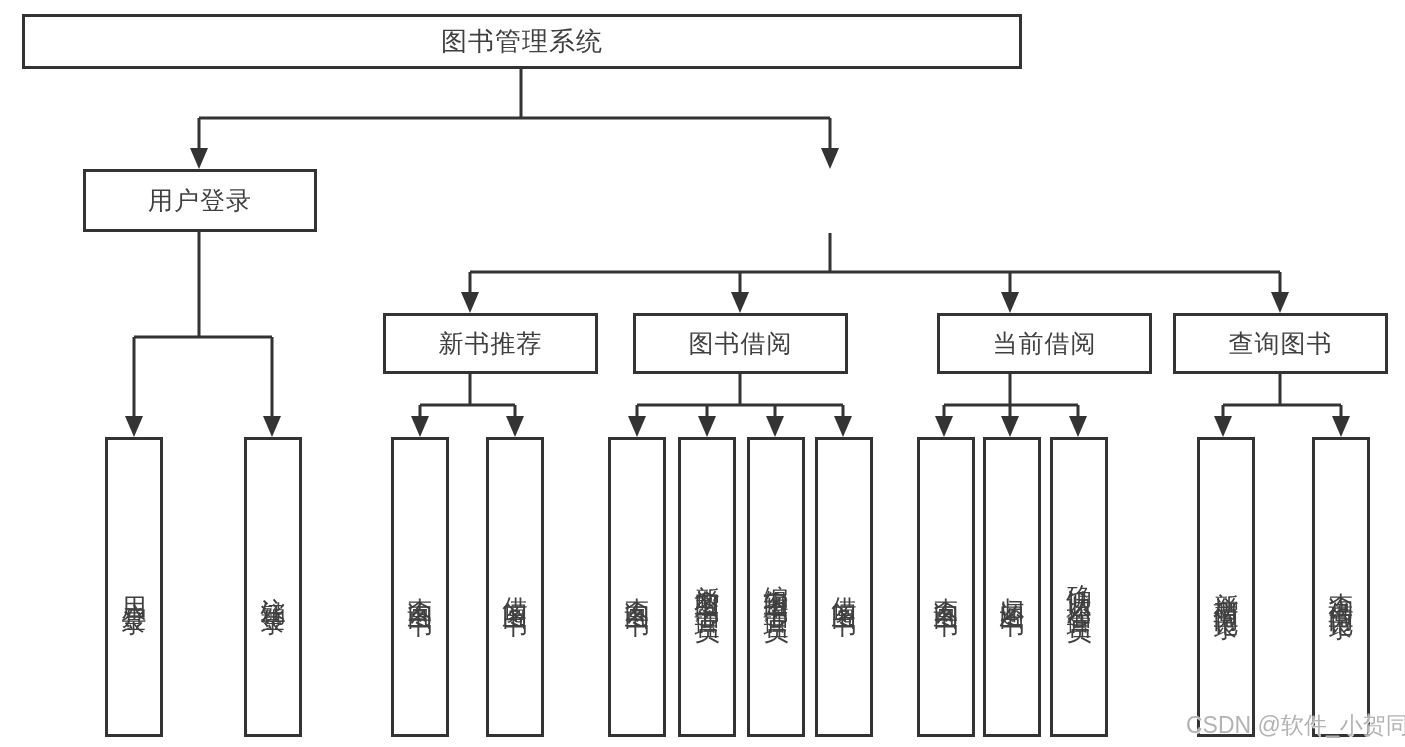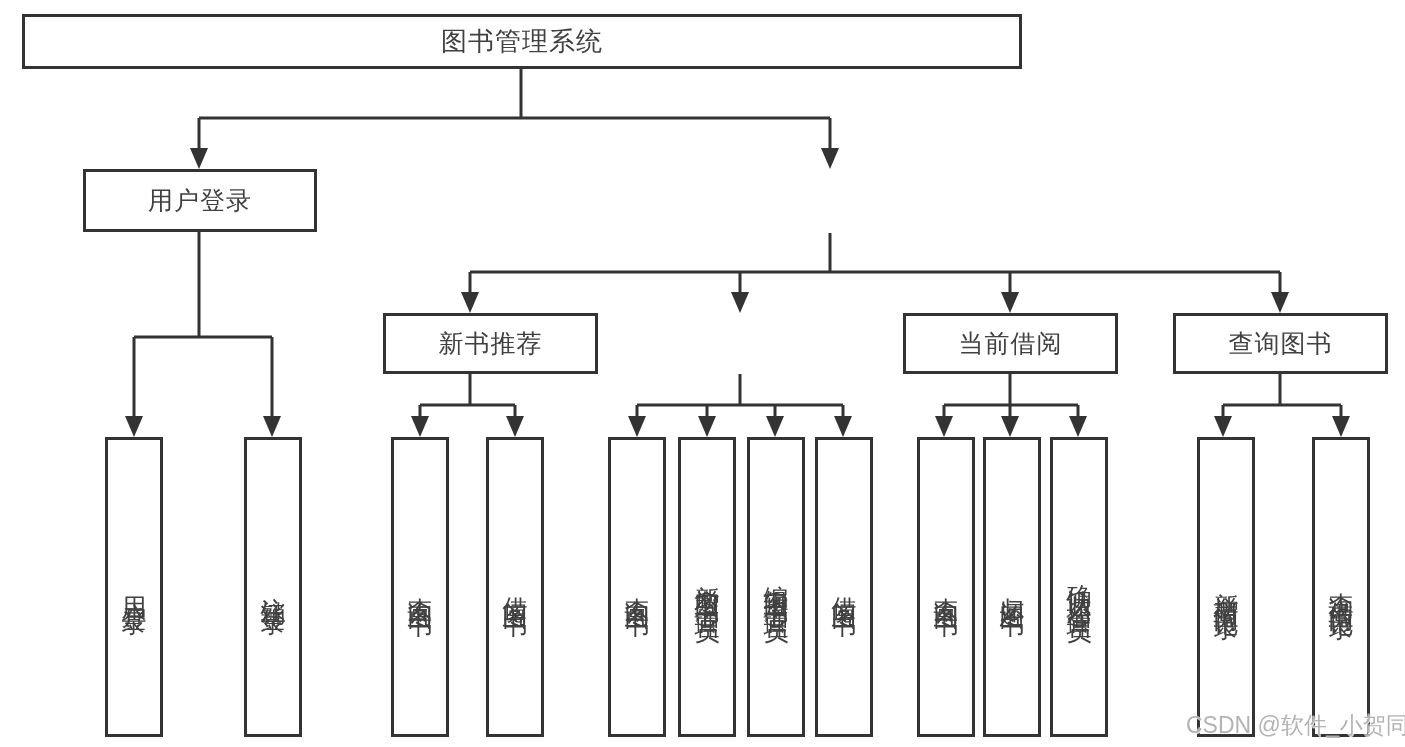--- a/index.html
+++ b/index.html
@@ -40,21 +40,21 @@
   }
   
   #n-root{left:22px;top:14px;width:1000px;height:55px;}
   
   #n-login{left:83px;top:169px;width:234px;height:63px;}
   #n-mgmt{left:712px;top:169px;width:235px;height:64px;}
   
   .l3{top:313px;width:215px;height:61px;}
   #n-sec0{left:383px;}
   #n-sec1{left:633px;}
-  #n-sec2{left:903px;}
+  #n-sec2{left:937px;}
   #n-sec3{left:1173px;}
   
   .l4{top:437px;width:58px;height:300px;}
   #n-login-0{left:105px;}
   #n-login-1{left:244px;}
   #n-s0c0{left:391px;}
   #n-s0c1{left:486px;}
   #n-s1c0{left:608px;}
   #n-s1c1{left:678px;}
   #n-s1c2{left:747px;}
@@ -112,20 +112,23 @@
     <span class="root-label">图书管理系统</span>
   </div>
 
   <div class="box" id="n-login">
     <span class="h-label">用户登录</span>
   </div>
 
   <div class="box l3" id="n-sec0">
     <span class="h-label">新书推荐</span>
   </div>
+  <div class="box l3" id="n-sec1">
+    <span class="h-label">图书借阅</span>
+  </div>
   <div class="box l3" id="n-sec2">
     <span class="h-label">当前借阅</span>
   </div>
   <div class="box l3" id="n-sec3">
     <span class="h-label">查询图书</span>
   </div>
 
   <div class="box l4" id="n-login-0">
     <span class="v-label">用户登录</span>
   </div>

